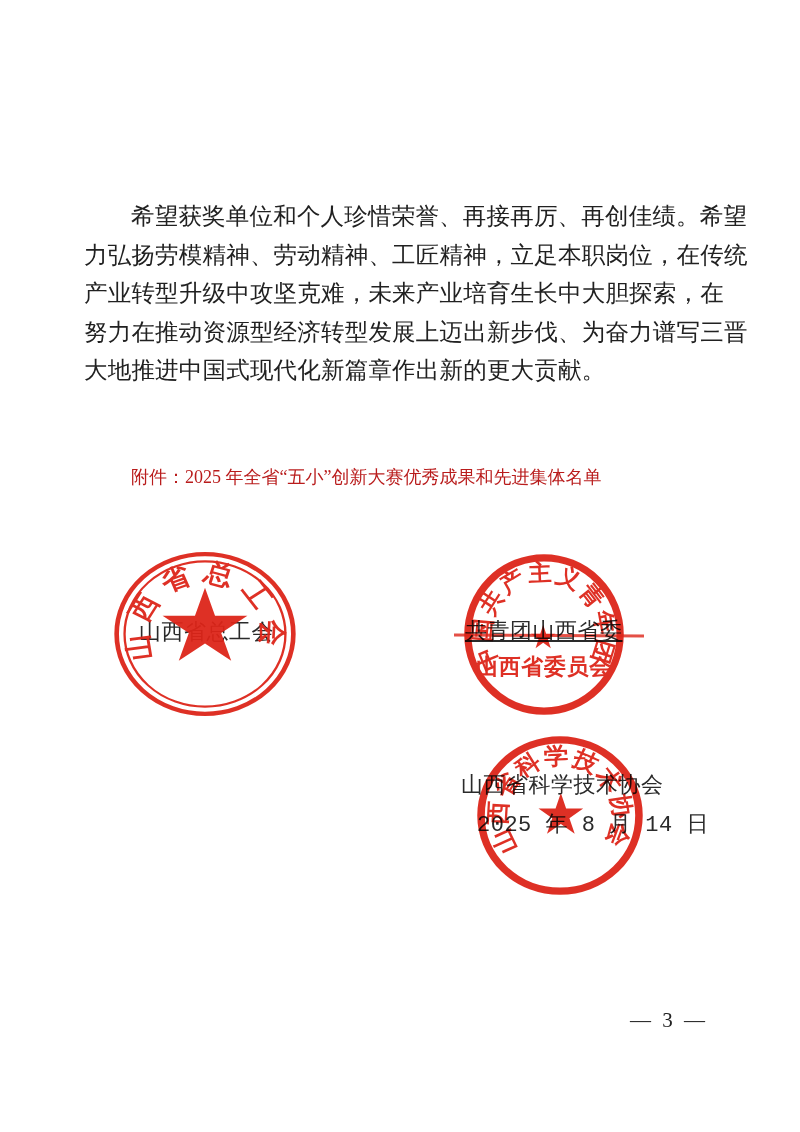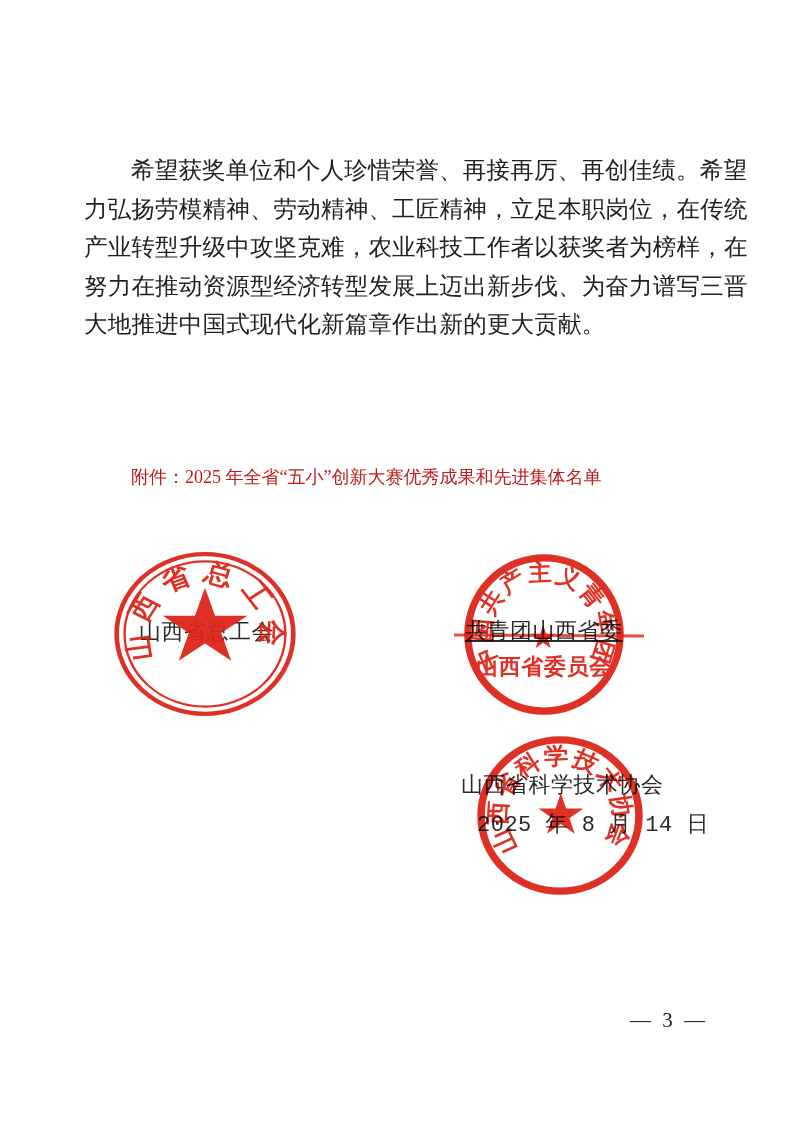--- a/index.html
+++ b/index.html
@@ -5,21 +5,21 @@
   html,body{margin:0;padding:0;background:#ffffff;}
   .page{
     position:relative;width:800px;height:1132px;background:#ffffff;overflow:hidden;
     font-family:"Liberation Serif","DejaVu Serif",serif;color:#212121;
   }
   .body-text{
     position:absolute;left:84px;top:151px;width:632px;
     font-size:23.5px;line-height:38.6px;letter-spacing:0.2px;color:#212121;
   }
   .body-text .line{white-space:nowrap;}
-  .body-text .indent{text-indent:47px;}
+  .body-text .indent{text-indent:47px;margin-top:46px;}
   .attachment{
     position:absolute;left:84px;top:462px;width:660px;
     font-size:18px;line-height:30px;text-indent:47px;color:#b91c1c;white-space:nowrap;
   }
   .printed{
     position:absolute;font-size:22px;line-height:24px;color:#2a2a2a;
     white-space:nowrap;letter-spacing:0.5px;
   }
   .printed.over{z-index:4;mix-blend-mode:multiply;}
   .printed.under{z-index:1;}
@@ -42,21 +42,21 @@
   }
 </style>
 </head>
 <body>
 
 <div class="page">
 
   <div class="body-text">
     <div class="line indent">希望获奖单位和个人珍惜荣誉、再接再厉、再创佳绩。希望</div>
     <div class="line">力弘扬劳模精神、劳动精神、工匠精神，立足本职岗位，在传统</div>
-    <div class="line">产业转型升级中攻坚克难，农业科技工作者以获奖者为榜样，在</div>
+    <div class="line">产业转型升级中攻坚克难，未来产业培育生长中大胆探索，在</div>
     <div class="line">努力在推动资源型经济转型发展上迈出新步伐、为奋力谱写三晋</div>
     <div class="line">大地推进中国式现代化新篇章作出新的更大贡献。</div>
   </div>
 
   <div class="attachment">附件：2025 年全省“五小”创新大赛优秀成果和先进集体名单</div>
 
   <div class="printed under t1">山西省总工会</div>
 
   <svg class="seal seal-union" viewBox="0 0 200 200" preserveAspectRatio="none">
     <circle cx="100" cy="100" r="95" fill="none" stroke-width="5" stroke="#dd2418"></circle>

